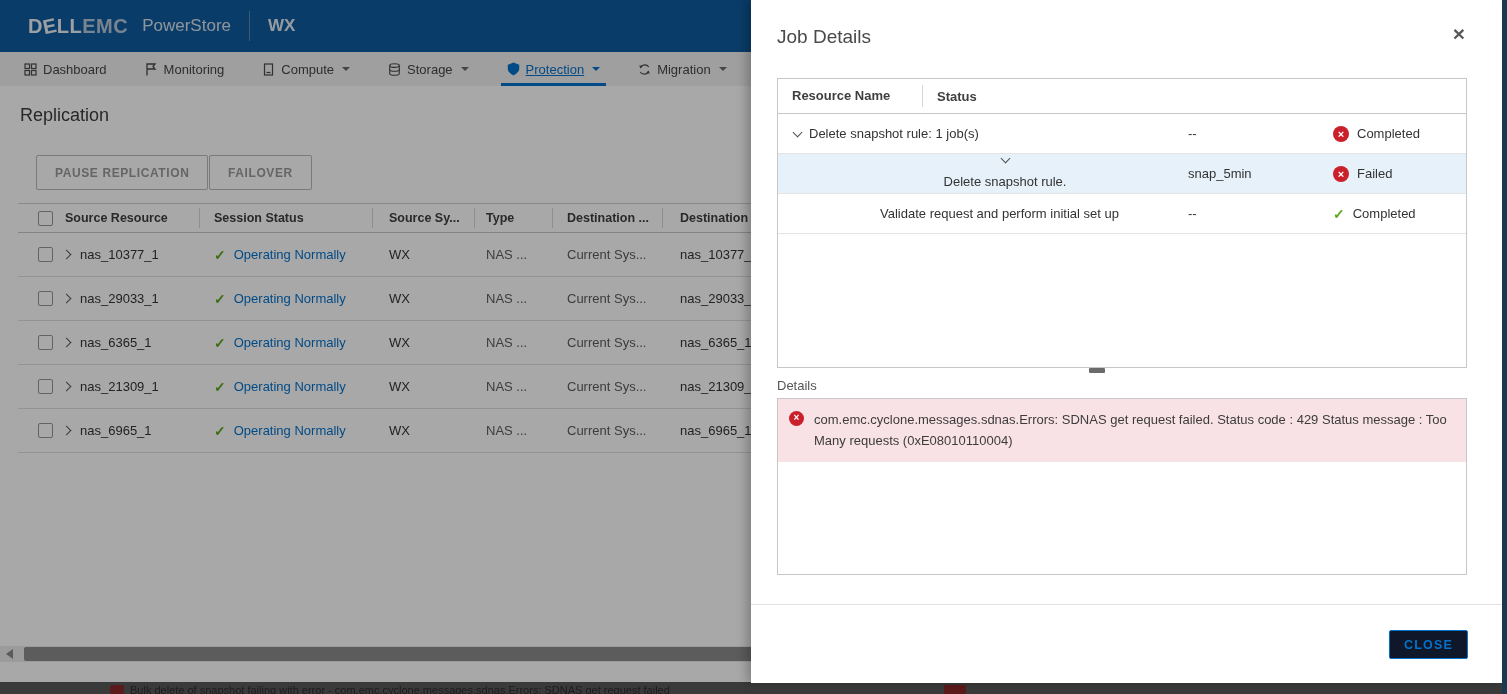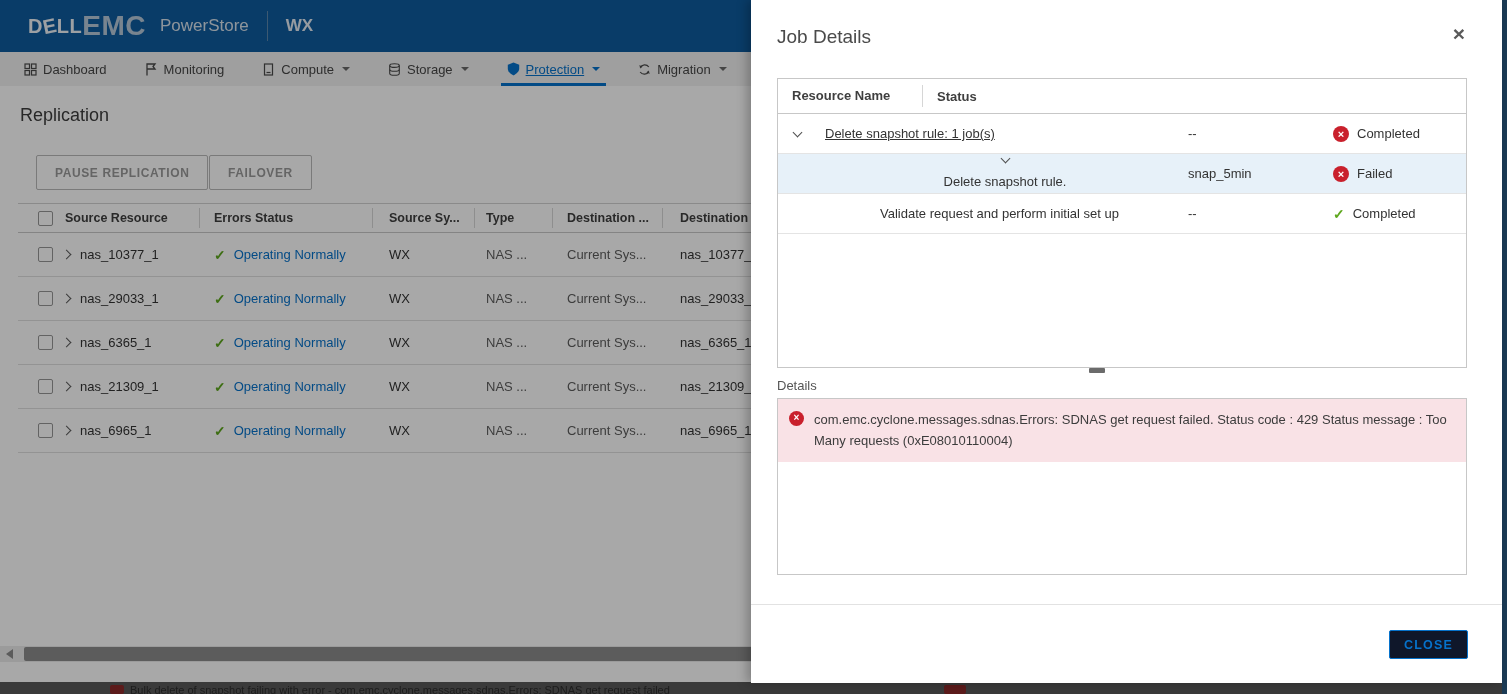--- a/index.html
+++ b/index.html
@@ -7,21 +7,21 @@
               font-family:"Liberation Sans", sans-serif; }
   .stage { position:relative; width:1507px; height:694px; overflow:hidden; }
 
   
   .underpage { position:absolute; inset:0; background:#fff; z-index:1; }
 
   .topbar { position:absolute; left:0; top:0; width:1507px; height:52px; background:#0e5b9e;
             display:flex; align-items:center; padding-left:28px; }
   .brand-dell { color:#eef3f8; font-size:20px; font-weight:bold; letter-spacing:.5px; }
   .brand-dell .tilt-e { display:inline-block; transform:rotate(-12deg); }
-  .brand-emc { color:#b7c9da; font-size:28px; font-weight:bold; letter-spacing:.5px; margin-right:14px;text-align:right; }
+  .brand-emc { color:#b7c9da; font-size:20px; font-weight:bold; letter-spacing:.5px; margin-right:14px;text-align:right; }
   .brand-product { color:#d7e2ec; font-size:17px; margin-right:18px; }
   .brand-cluster { color:#e4ecf4; font-size:17px; font-weight:bold; border-left:1px solid #5b87ad; padding-left:18px; height:30px; line-height:30px; }
 
   .navbar { position:absolute; left:0; top:52px; width:1507px; height:34px; background:#f1f1f1;
             display:flex; align-items:center; padding-left:18px; }
   .nav-item { display:flex; align-items:center; gap:6px; height:34px; padding:8px 6px; margin-right:26px;
               font-size:13px; color:#474747; cursor:pointer; position:relative; }
   .nav-item svg { display:block; }
   .nav-item.active { color:#0672cb;text-decoration:underline; }
   .nav-item.active::after { content:""; position:absolute; left:0; right:0; bottom:0; height:3px; background:#0672cb; }
@@ -85,21 +85,21 @@
 
   .jtable { position:absolute; left:26px; top:78px; width:690px; height:290px; border:1px solid #c7c7c7; background:#fff; }
   .jt-head { display:flex; height:35px; align-items:center; border-bottom:1px solid #c7c7c7; }
   .jt-head .jcell { font-size:13px; font-weight:bold; color:#3f3f3f; }
   .jc1 { width:396px; padding-left:14px; display:flex; align-items:center; }
   .jc2 { width:145px; padding-left:14px; }
   .jc3 { width:147px; padding-left:14px; display:flex; align-items:center; gap:8px; }
   .jt-head .jc1, .jt-head .jc2 { border-right:1px solid #d6d6d6; height:22px; line-height:22px; }
   .jt-row { display:flex; height:40px; align-items:center; border-bottom:1px solid #e4e4e4; font-size:13px; color:#333; }
   .jt-row.selected { background:#e7f1f9; }
-  .ind1 { padding-left:16px; gap:24px;text-decoration:underline; }
+  .ind1 { padding-left:16px; gap:8px; }
   .ind2 { padding-left:58px; gap:12px;flex-direction:column; }
   .ind3 { padding-left:102px; }
   .err-badge { width:16px; height:16px; border-radius:50%; background:#c9202c; color:#fff; flex:0 0 auto;
                display:flex; align-items:center; justify-content:center; font-size:11px; font-weight:bold; }
   .err-badge::before { content:"\00d7"; }
   .chev.dark { border-color:#4f4f4f; }
 
   .splitter { position:absolute; left:338px; top:368px; width:16px; height:5px; background:#6b6b6b; border-radius:1px; cursor:row-resize; }
 
   .details-label { position:absolute; left:26px; top:378px; font-size:13px; color:#555; }
@@ -212,21 +212,21 @@
 
     <button class="action-btn btn-pause" disabled="">PAUSE REPLICATION</button>
     <button class="action-btn btn-failover" disabled="">FAILOVER</button>
 
     <div class="rtable">
       <div class="rt-head">
         <div class="cell c1">
           <span class="checkbox"></span>
           <span>Source Resource</span>
         </div>
-        <div class="cell c2">Errors Status</div>
+        <div class="cell c2">Session Status</div>
         <div class="cell c3">Source Sy...</div>
         <div class="cell c4">Type</div>
         <div class="cell c5">Destination ...</div>
         <div class="cell c6">Destination R..</div>
       </div>
 
       <div class="rt-row">
         <div class="c1">
             <span class="checkbox"></span>
             <span class="chev right"></span>

